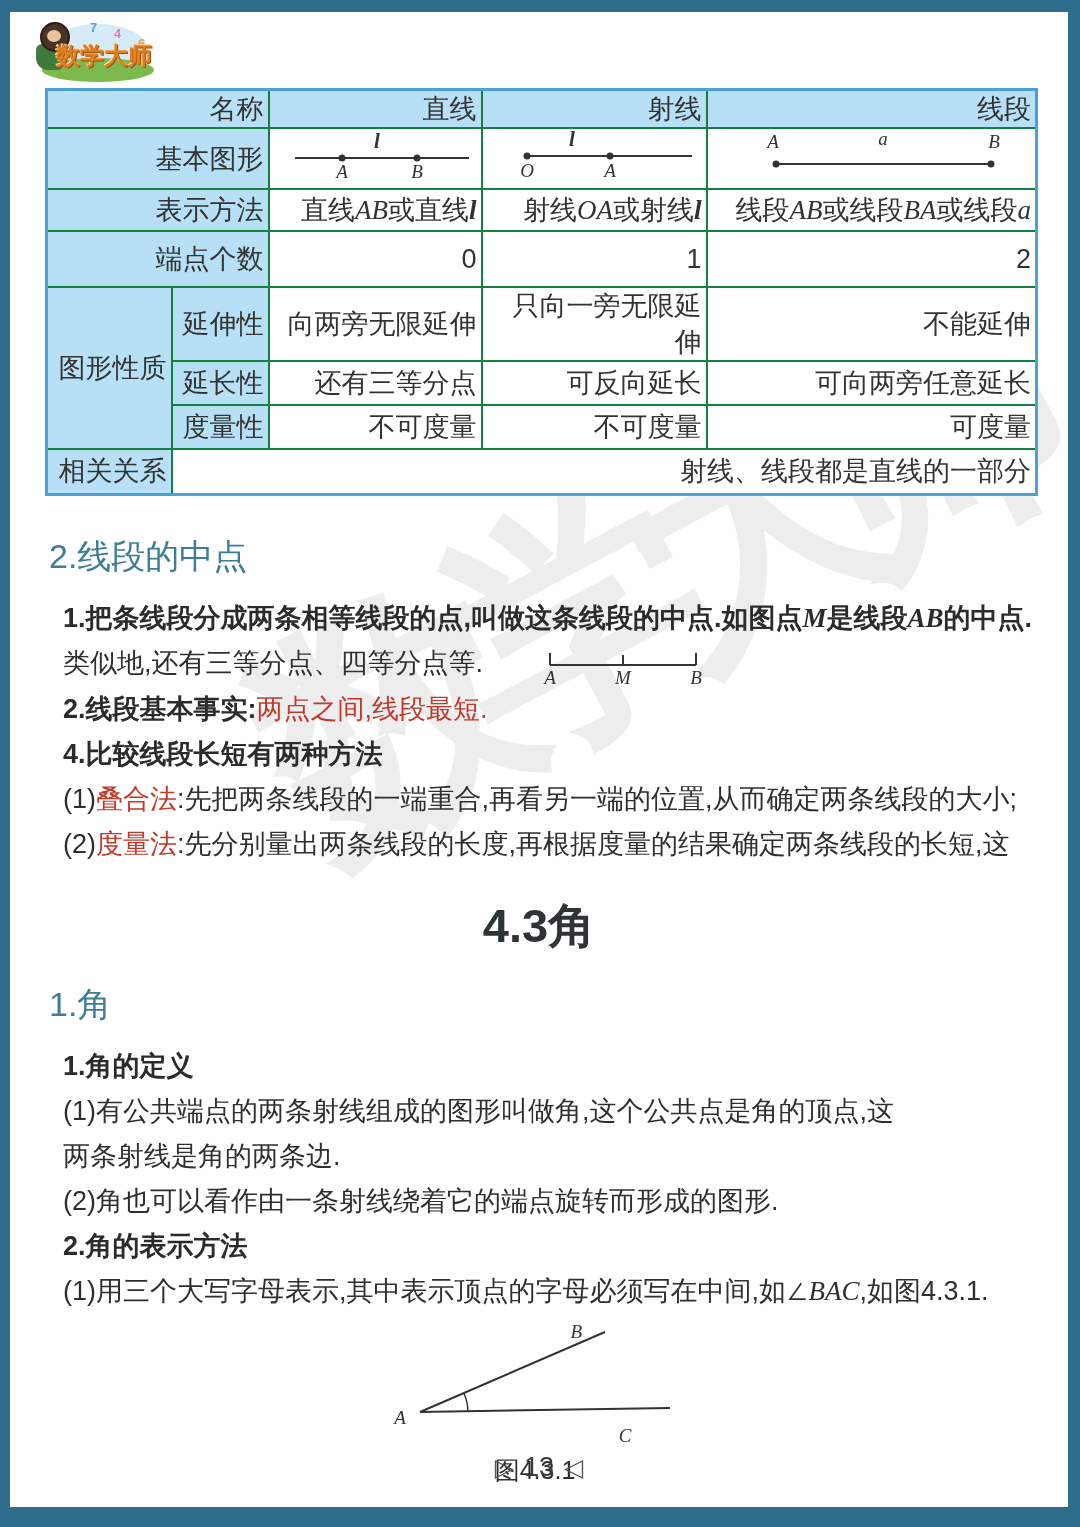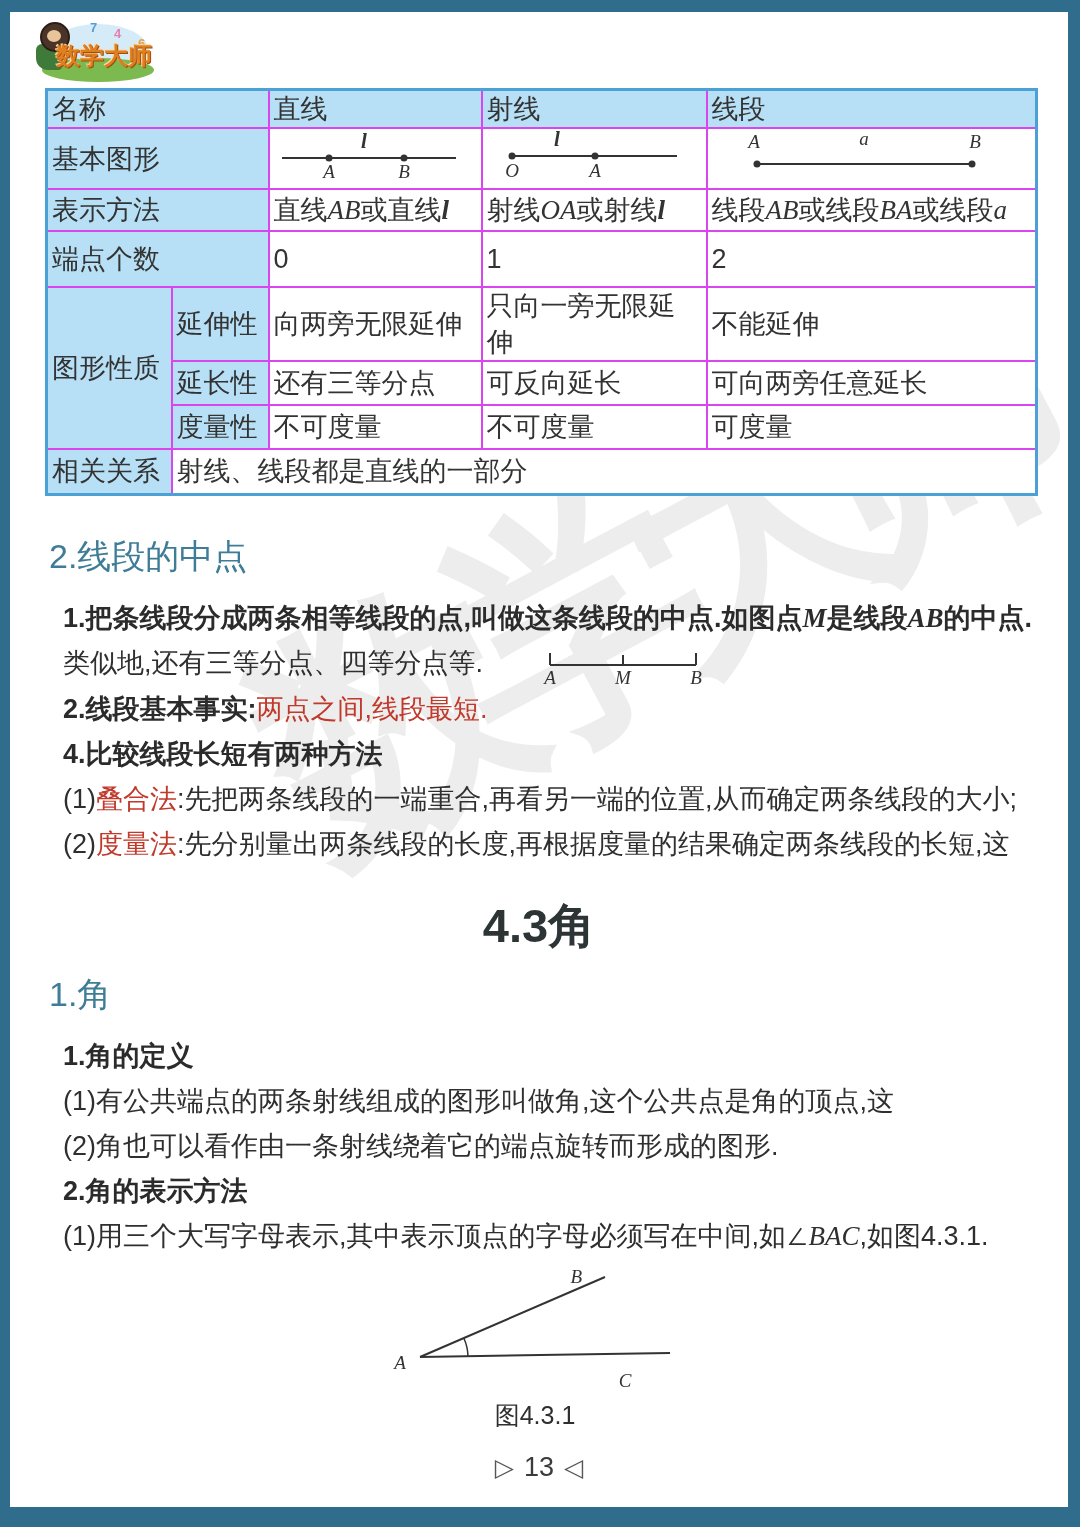--- a/index.html
+++ b/index.html
@@ -25,21 +25,21 @@
   .logo .badge i { position:absolute; left:5px; top:6px; width:14px; height:12px; background:#e8c49a; border-radius:50%; }
   .logo .t { position:absolute; left:26px; top:18px; font-size:24px; font-weight:bold; color:#e07f1f;
              text-shadow:1px 1px 0 #a04e10, -1px -1px 0 #ffd9a0; letter-spacing:0px; white-space:nowrap; }
   .logo .d { position:absolute; font-weight:bold; font-size:13px; }
   .logo .d1 { left:60px; top:-2px; color:#5b9bd5; }
   .logo .d2 { left:84px; top:4px; color:#e57fb1; }
   .logo .d3 { left:108px; top:14px; color:#e8a03a; }
   
   table.cmp { border-collapse:collapse; table-layout:fixed; width:990px; margin-top:76px;
               border:3px solid #4ba1d6; }
-  table.cmp td { border:2px solid #d946ef; text-align:left; vertical-align:middle;
+  table.cmp td { border:2px solid #15803d; text-align:right; vertical-align:middle;
                  font-size:27px; color:#333; padding:0 4px; overflow:hidden; }
   td.blue { background:#b7e0f6; }
   td.white { background:#ffffff; }
   .m  { font-family:"Liberation Serif",serif; font-style:italic; }
   .mb { font-family:"Liberation Serif",serif; font-style:italic; font-weight:bold; }
   svg text { font-family:"Liberation Serif",serif; font-style:italic; font-size:19px; fill:#333; }
   svg .lab-bold { font-weight:bold; font-size:21px; }
   
   .sec-heading { margin:38px 0 16px 4px; font-size:34px; font-weight:normal; color:#3f7d97; }
   .bl { margin:0; padding-left:18px; line-height:45px; font-size:27px; white-space:nowrap; }
@@ -174,24 +174,25 @@
         <text x="158" y="43" text-anchor="middle">B</text>
       </svg></p>
 
     <p class="bl"><span class="bold">2.线段基本事实:</span><span class="red">两点之间,线段最短.</span></p>
     <p class="bl bold">4.比较线段长短有两种方法</p>
     <p class="bl"><span>(1)</span><span class="red">叠合法</span><span>:先把两条线段的一端重合,再看另一端的位置,从而确定两条线段的大小;</span></p>
     <p class="bl"><span>(2)</span><span class="red">度量法</span><span>:先分别量出两条线段的长度,再根据度量的结果确定两条线段的长短,这</span></p>
 
     <div class="chapter-title">4.3角</div>
 
-    <div class="sec-heading" style="margin-top:14px">1.角</div>
+    <div class="sec-heading" style="margin-top:24px">1.角</div>
 
     <p class="bl bold">1.角的定义</p>
     <p class="bl">(1)有公共端点的两条射线组成的图形叫做角,这个公共点是角的顶点,这</p>
+    <p class="bl">两条射线是角的两条边.</p>
     <p class="bl">(2)角也可以看作由一条射线绕着它的端点旋转而形成的图形.</p>
     <p class="bl bold">2.角的表示方法</p>
     <p class="bl"><span>(1)用三个大写字母表示,其中表示顶点的字母必须写在中间,如∠</span><span class="m">BAC</span><span>,如图4.3.1.</span></p>
 
     <div class="angle-wrap">
       <svg width="330" height="128" viewBox="0 0 330 128">
         <line x1="50" y1="92" x2="300" y2="88" stroke="#333" stroke-width="2"></line>
         <line x1="50" y1="92" x2="235" y2="12" stroke="#333" stroke-width="2"></line>
         <path d="M 93.8 73 A 48 48 0 0 1 98 91" fill="none" stroke="#333" stroke-width="1.5"></path>
         <text x="212" y="18" text-anchor="end" font-size="23">B</text>

